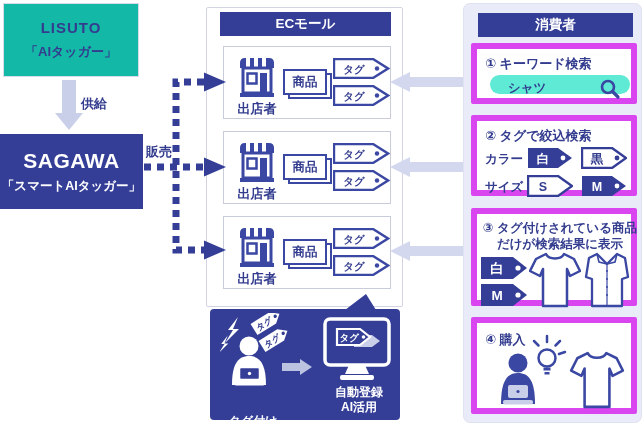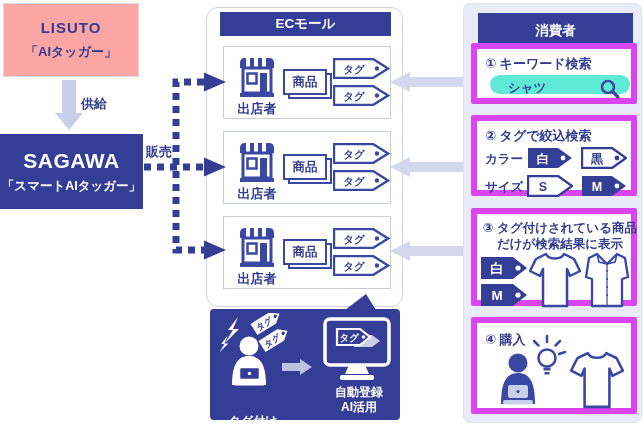--- a/index.html
+++ b/index.html
@@ -5,35 +5,35 @@
   * { box-sizing: border-box; margin: 0; padding: 0; }
   html,body { background:#fff; }
   .canvas {
     position: relative; width: 644px; height: 425px; background:#ffffff;
     font-family: "Liberation Sans", "DejaVu Sans", sans-serif; overflow:hidden;
   }
   .abs { position:absolute; }
   svg text { font-family:"Liberation Sans","DejaVu Sans",sans-serif; font-weight:bold; }
 
   
-  .lisuto-box { left:3px; top:3px; width:136px; height:74px; background:#fca5a5;
+  .lisuto-box { left:3px; top:3px; width:136px; height:74px; background:#14b8a6;
     border:1px solid #d8dbe9; display:flex; flex-direction:column; align-items:center;
     justify-content:center; gap:7px; color:#333c8e; }
   .lisuto-line1 { font-size:15px; font-weight:700; letter-spacing:1px; }
   .lisuto-line2 { font-size:13px; font-weight:700; }
   .supply-label { left:81px; top:95px; font-size:13px; font-weight:700; color:#333c8e; }
   .sagawa-box { left:0; top:134px; width:143px; height:75px; background:#343e97;
     color:#fff; display:flex; flex-direction:column; align-items:center; justify-content:center; gap:5px; }
   .sagawa-line1 { font-size:21px; font-weight:700; letter-spacing:.5px; }
   .sagawa-line2 { font-size:12.5px; font-weight:700; }
   .sell-label { left:146px; top:143px; font-size:13px; font-weight:700; color:#333c8e; }
 
   
   .ec-box { left:206px; top:7px; width:197px; height:300px; background:#fff;
-    border:1.5px solid #d2d5e1; border-radius:12px; }
+    border:1.5px solid #d2d5e1; border-radius:2px; }
   .panel-header { background:#343e97; color:#fff; font-size:13.5px; font-weight:700;
     display:flex; align-items:center; justify-content:center; }
   .ec-header { left:13px; top:4px; width:171px; height:24px; }
   .seller-box { left:16px; width:168px; height:73px; background:#fff; border:1px solid #c8ccdb; }
   .seller-label { left:4px; top:53px; width:58px; text-align:center; font-size:13px;
     font-weight:700; color:#333c8e; }
   .product { left:59px; top:22px; width:44px; height:26px;text-decoration:underline; }
   .product .shadow { position:absolute; left:5px; top:4px; width:44px; height:26px;
     border:2.5px solid #3a47a3; background:#fff; }
   .product .front { position:absolute; left:0; top:0; width:44px; height:26px;
@@ -41,21 +41,21 @@
     justify-content:center; font-size:12.5px; font-weight:700; color:#333c8e; }
 
   
   .burden-box { left:210px; top:309px; width:190px; height:111px; background:#343e97; border-radius:4px; }
   .burden-label { position:absolute; color:#fff; font-size:12px; font-weight:700;
     line-height:15px; text-align:center; }
 
   
   .consumer-panel { left:463px; top:3px; width:179px; height:420px; background:#e9ecf8;
     border:1px solid #dfe2f0; border-radius:7px; }
-  .consumer-header { left:14px; top:9px; width:155px; height:36px; }
+  .consumer-header { left:14px; top:9px; width:155px; height:24px; }
   .step-box { left:7px; width:166px; background:#fff; border:6px solid #d946ef; border-radius:2px; }
   .step-title { position:absolute; left:8px; top:6px; font-size:13px; font-weight:700; color:#333c8e; white-space:nowrap; }
   .search-pill { position:absolute; left:13px; top:26px; width:140px; height:19px;
     background:#5eead4; border-radius:14px; }
   .search-text { position:absolute; left:18px; top:0; line-height:27px; font-size:12.5px;
     font-weight:700; color:#333c8e; }
   .row-label { position:absolute; left:8px; font-size:12.5px; font-weight:700; color:#333c8e; }
   .step3-title { position:absolute; left:0; top:6px; width:166px; text-align:center;
     font-size:12.5px; font-weight:700; color:#333c8e; line-height:16px; }
 </style>

